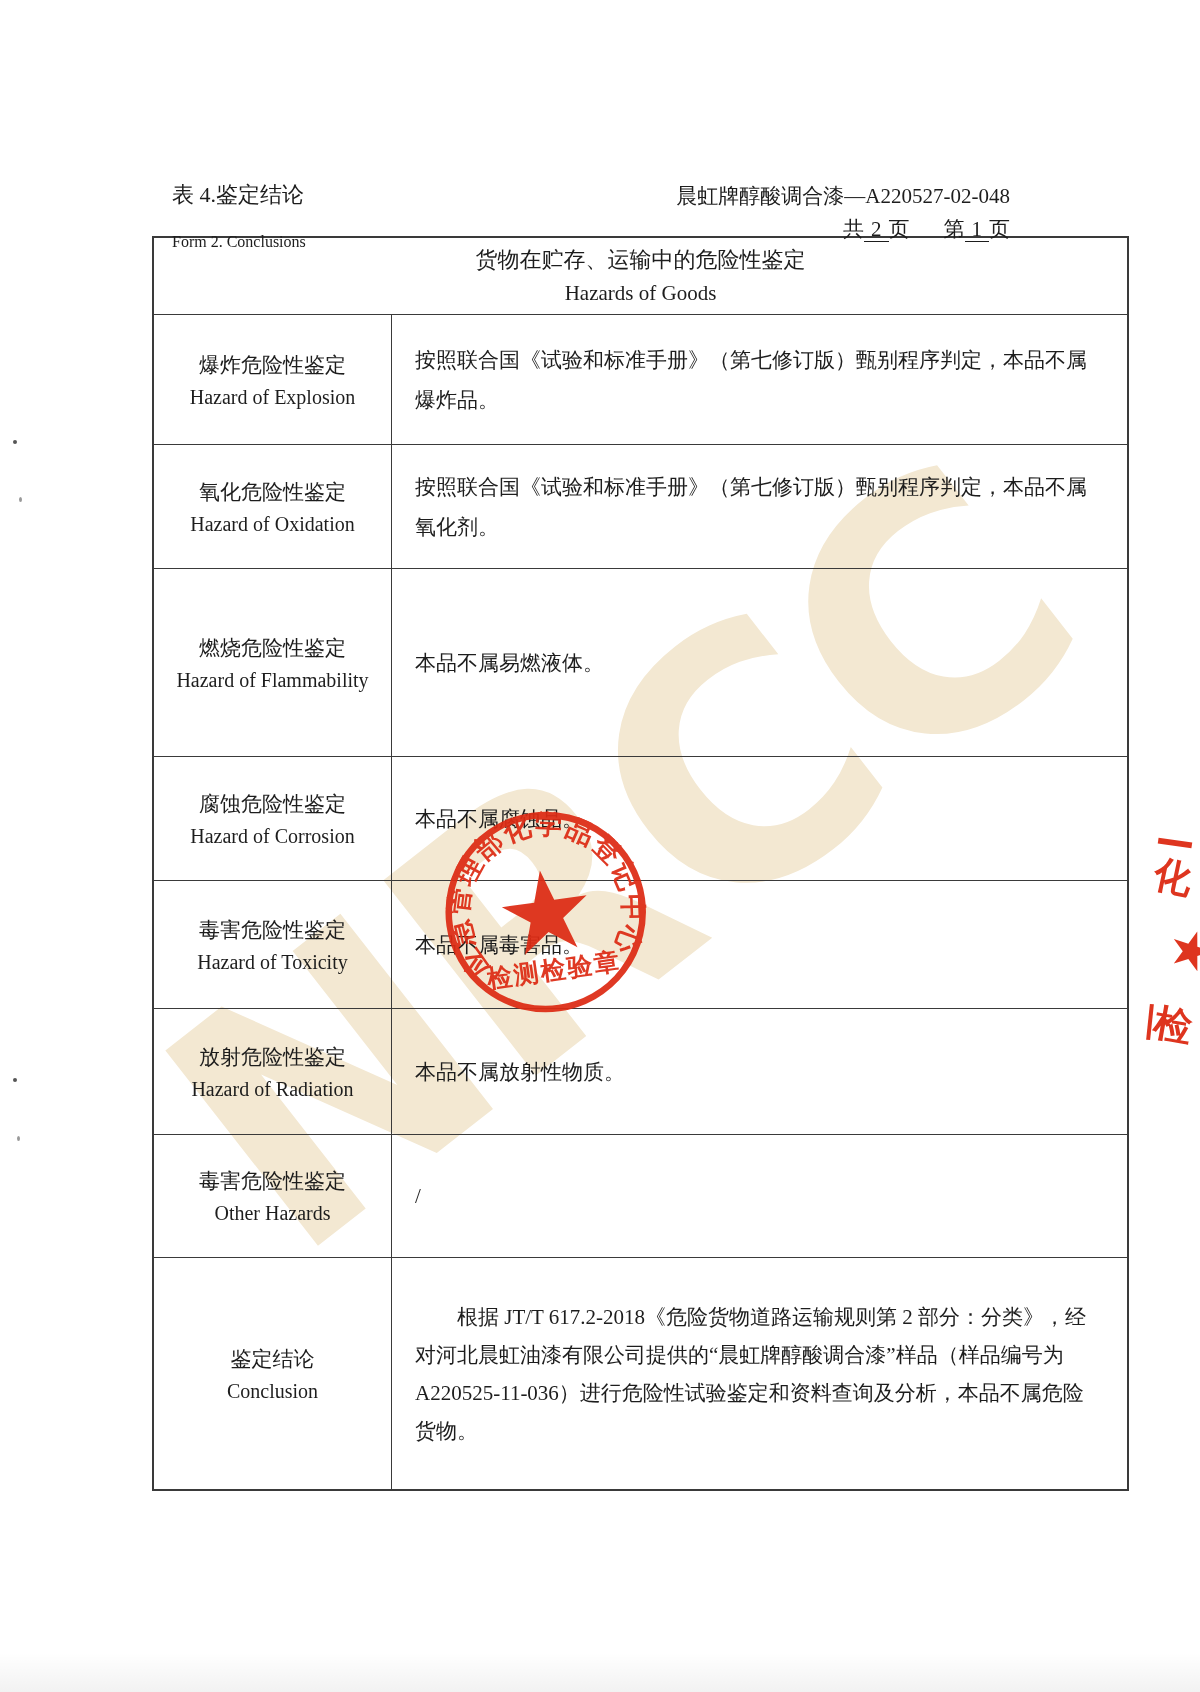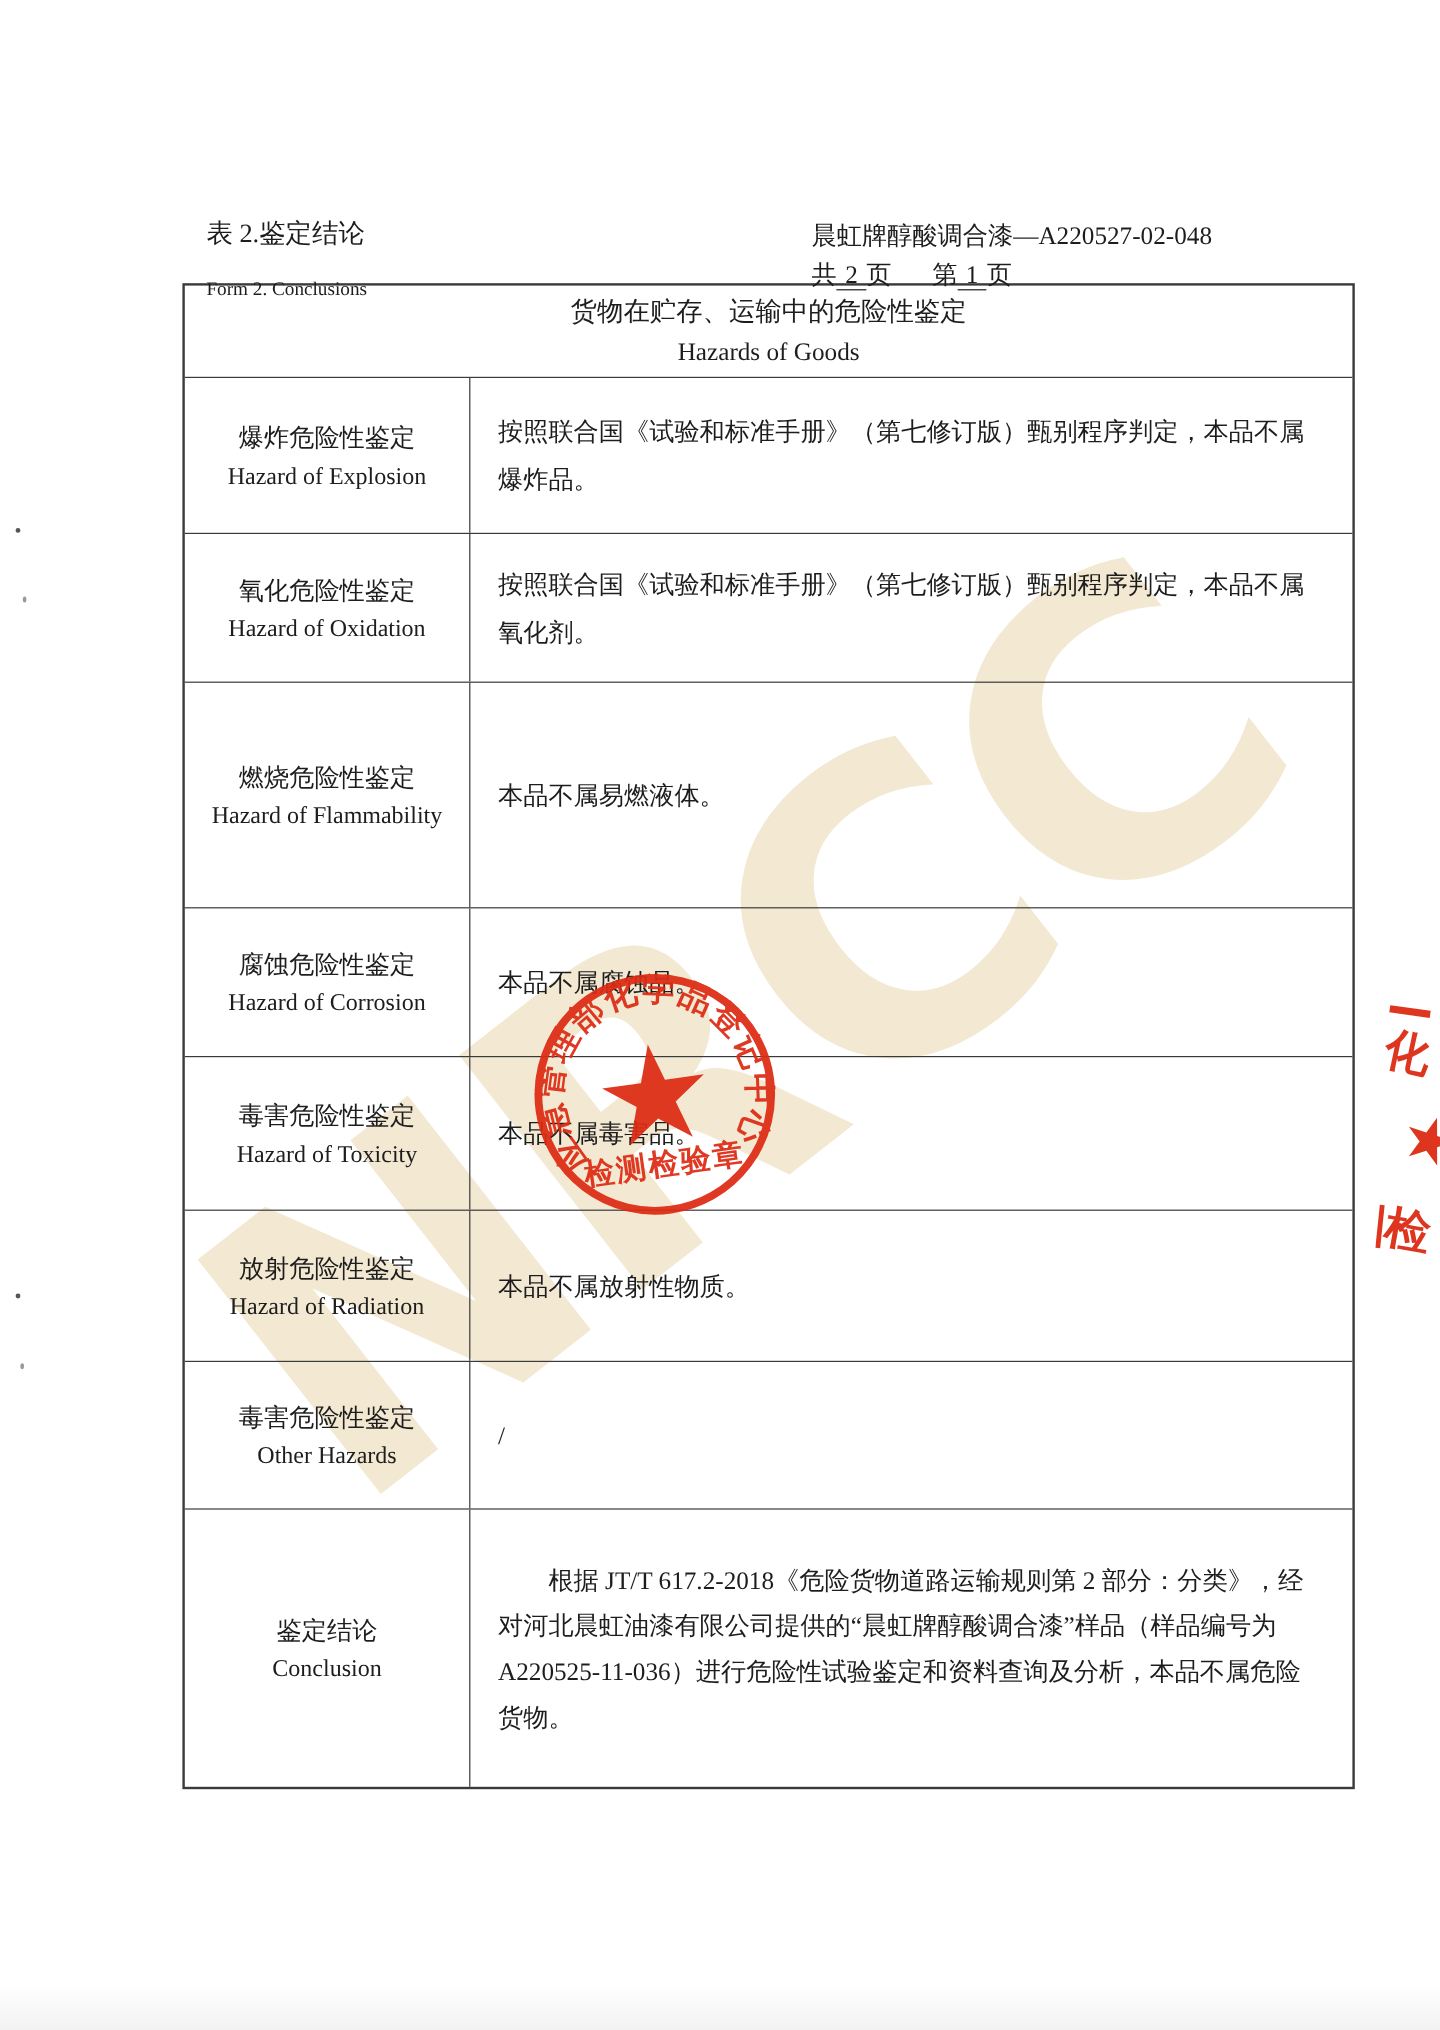--- a/index.html
+++ b/index.html
@@ -13,21 +13,21 @@
     position:absolute;left:620px;top:860px;
     transform:translate(-50%,-50%) rotate(-38deg);
     font-family:"DejaVu Sans","Liberation Sans",sans-serif;
     font-weight:700;font-size:340px;letter-spacing:-8px;
     color:#f3e8d2;z-index:0;white-space:nowrap;user-select:none;
   }
   
   .hdr-left{position:absolute;left:172px;top:180px;z-index:3;}
   .hdr-left .zh{font-size:22px;line-height:30px;}
   .hdr-left .en{font-size:16px;line-height:32px;margin-top:16px;}
-  .hdr-right{position:absolute;right:190px;top:182px;text-align:left;z-index:3;}
+  .hdr-right{position:absolute;right:190px;top:182px;text-align:right;z-index:3;}
   .hdr-right .ref{font-size:21px;line-height:28px;}
   .hdr-right .pg{font-size:21px;line-height:30px;margin-top:4px;}
   .pg .u{border-bottom:1.6px solid #1d1d1d;padding:0 7px;}
   .pg .gap{display:inline-block;width:34px;}
   
   .htable{
     position:absolute;left:152px;top:236px;width:973px;z-index:1;
     border:2px solid #3a3a3a;background:transparent;
   }
   .thead{
@@ -77,21 +77,21 @@
     background:linear-gradient(to bottom,rgba(0,0,0,0) 0%,rgba(0,0,0,0.05) 100%);}
 </style>
 </head>
 <body>
 
 <div class="page">
 
   <div class="watermark">NRCC</div>
 
   <div class="hdr-left">
-    <div class="zh">表 2.鉴定结论</div>
+    <div class="zh">表 4.鉴定结论</div>
     <div class="en">Form 2. Conclusions</div>
   </div>
   <div class="hdr-right">
     <div class="ref">晨虹牌醇酸调合漆—A220527-02-048</div>
     <div class="pg">
       <span>共</span><span class="u">2</span><span>页</span><span class="gap"></span><span>第</span><span class="u">1</span><span>页</span>
     </div>
   </div>
 
   <div class="htable">

